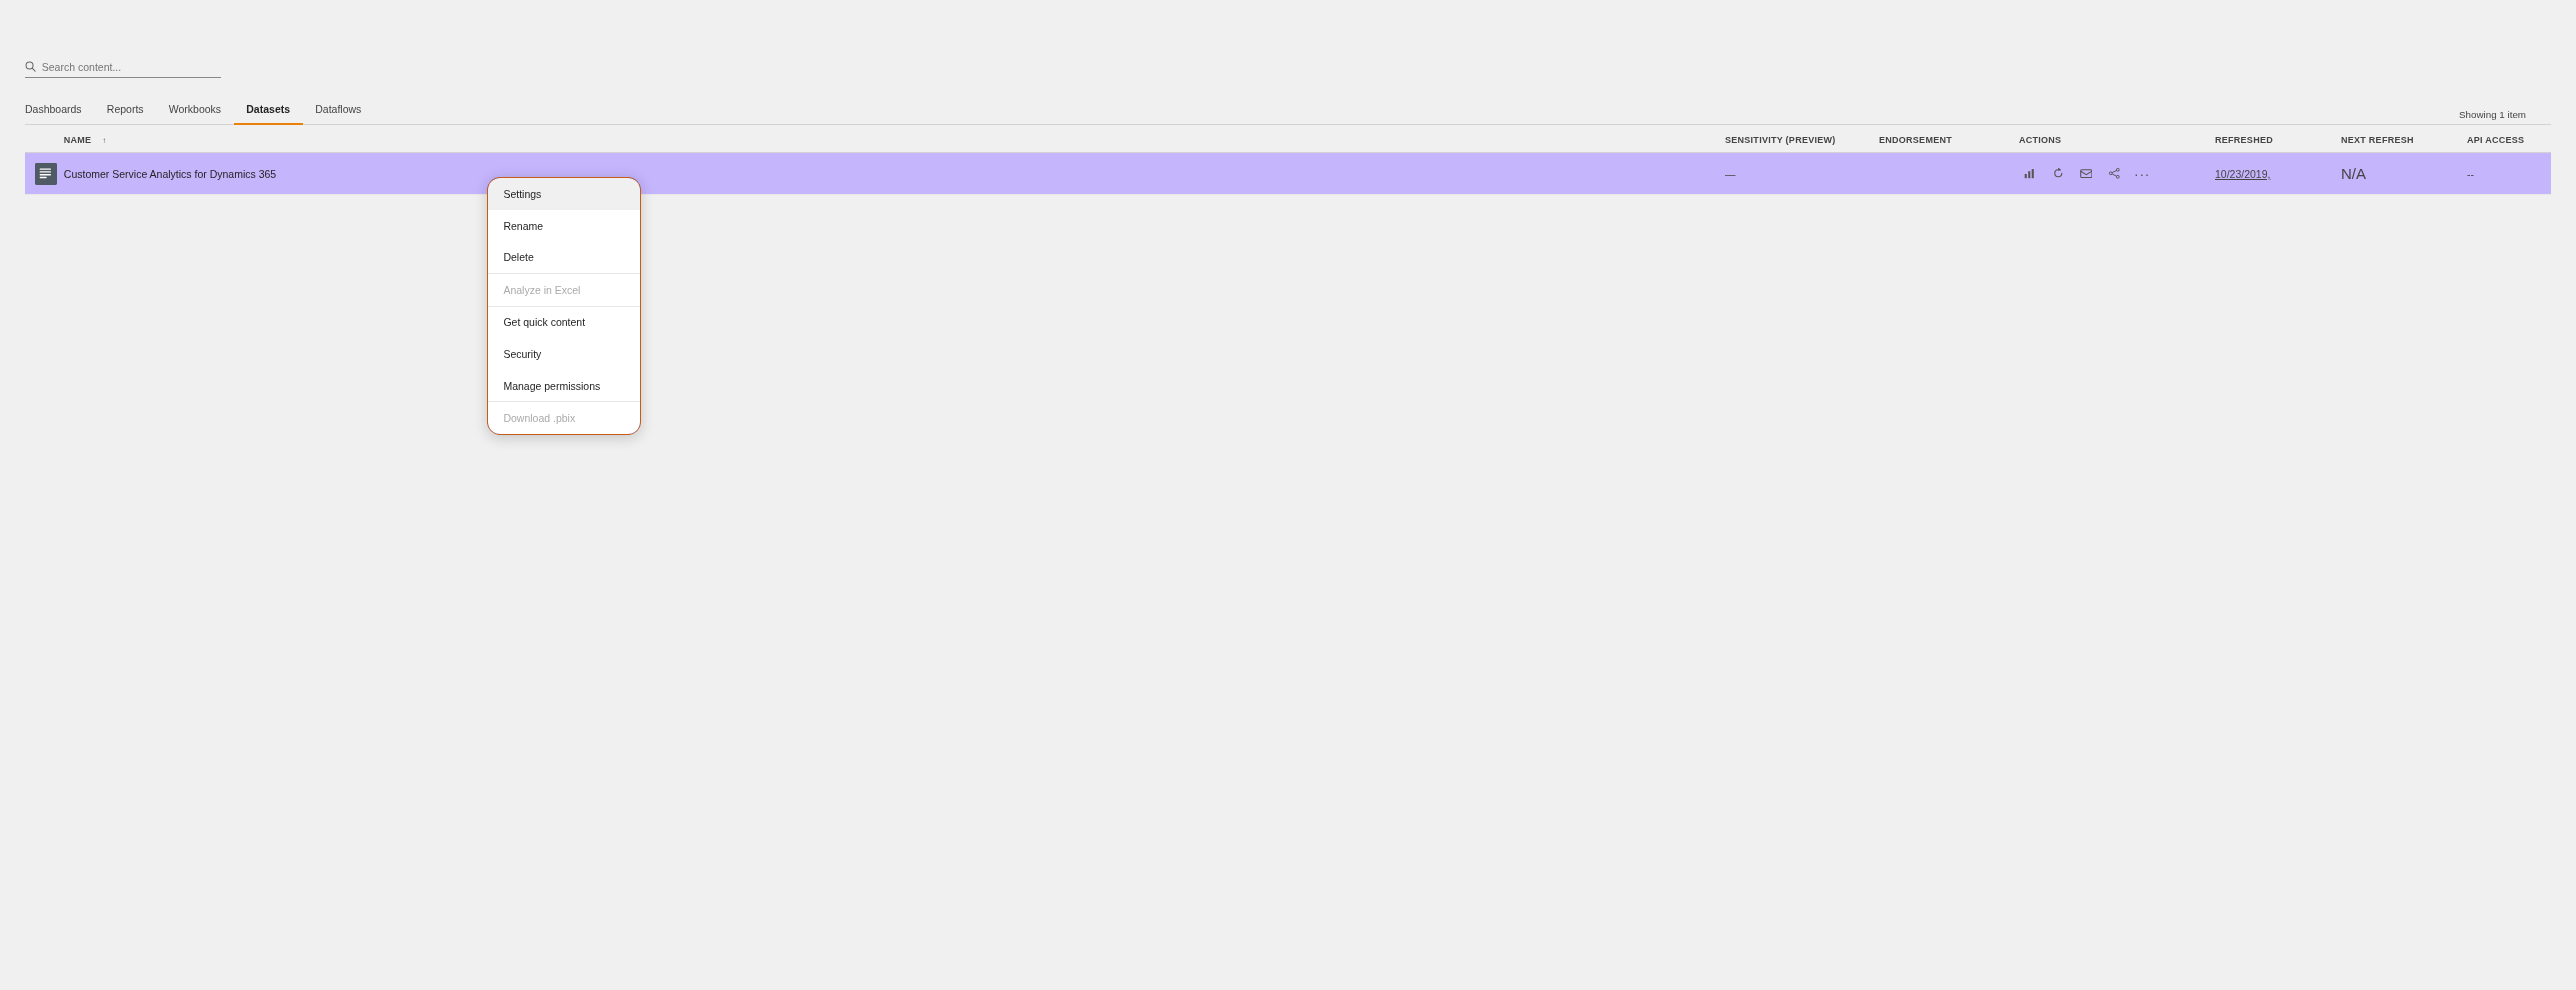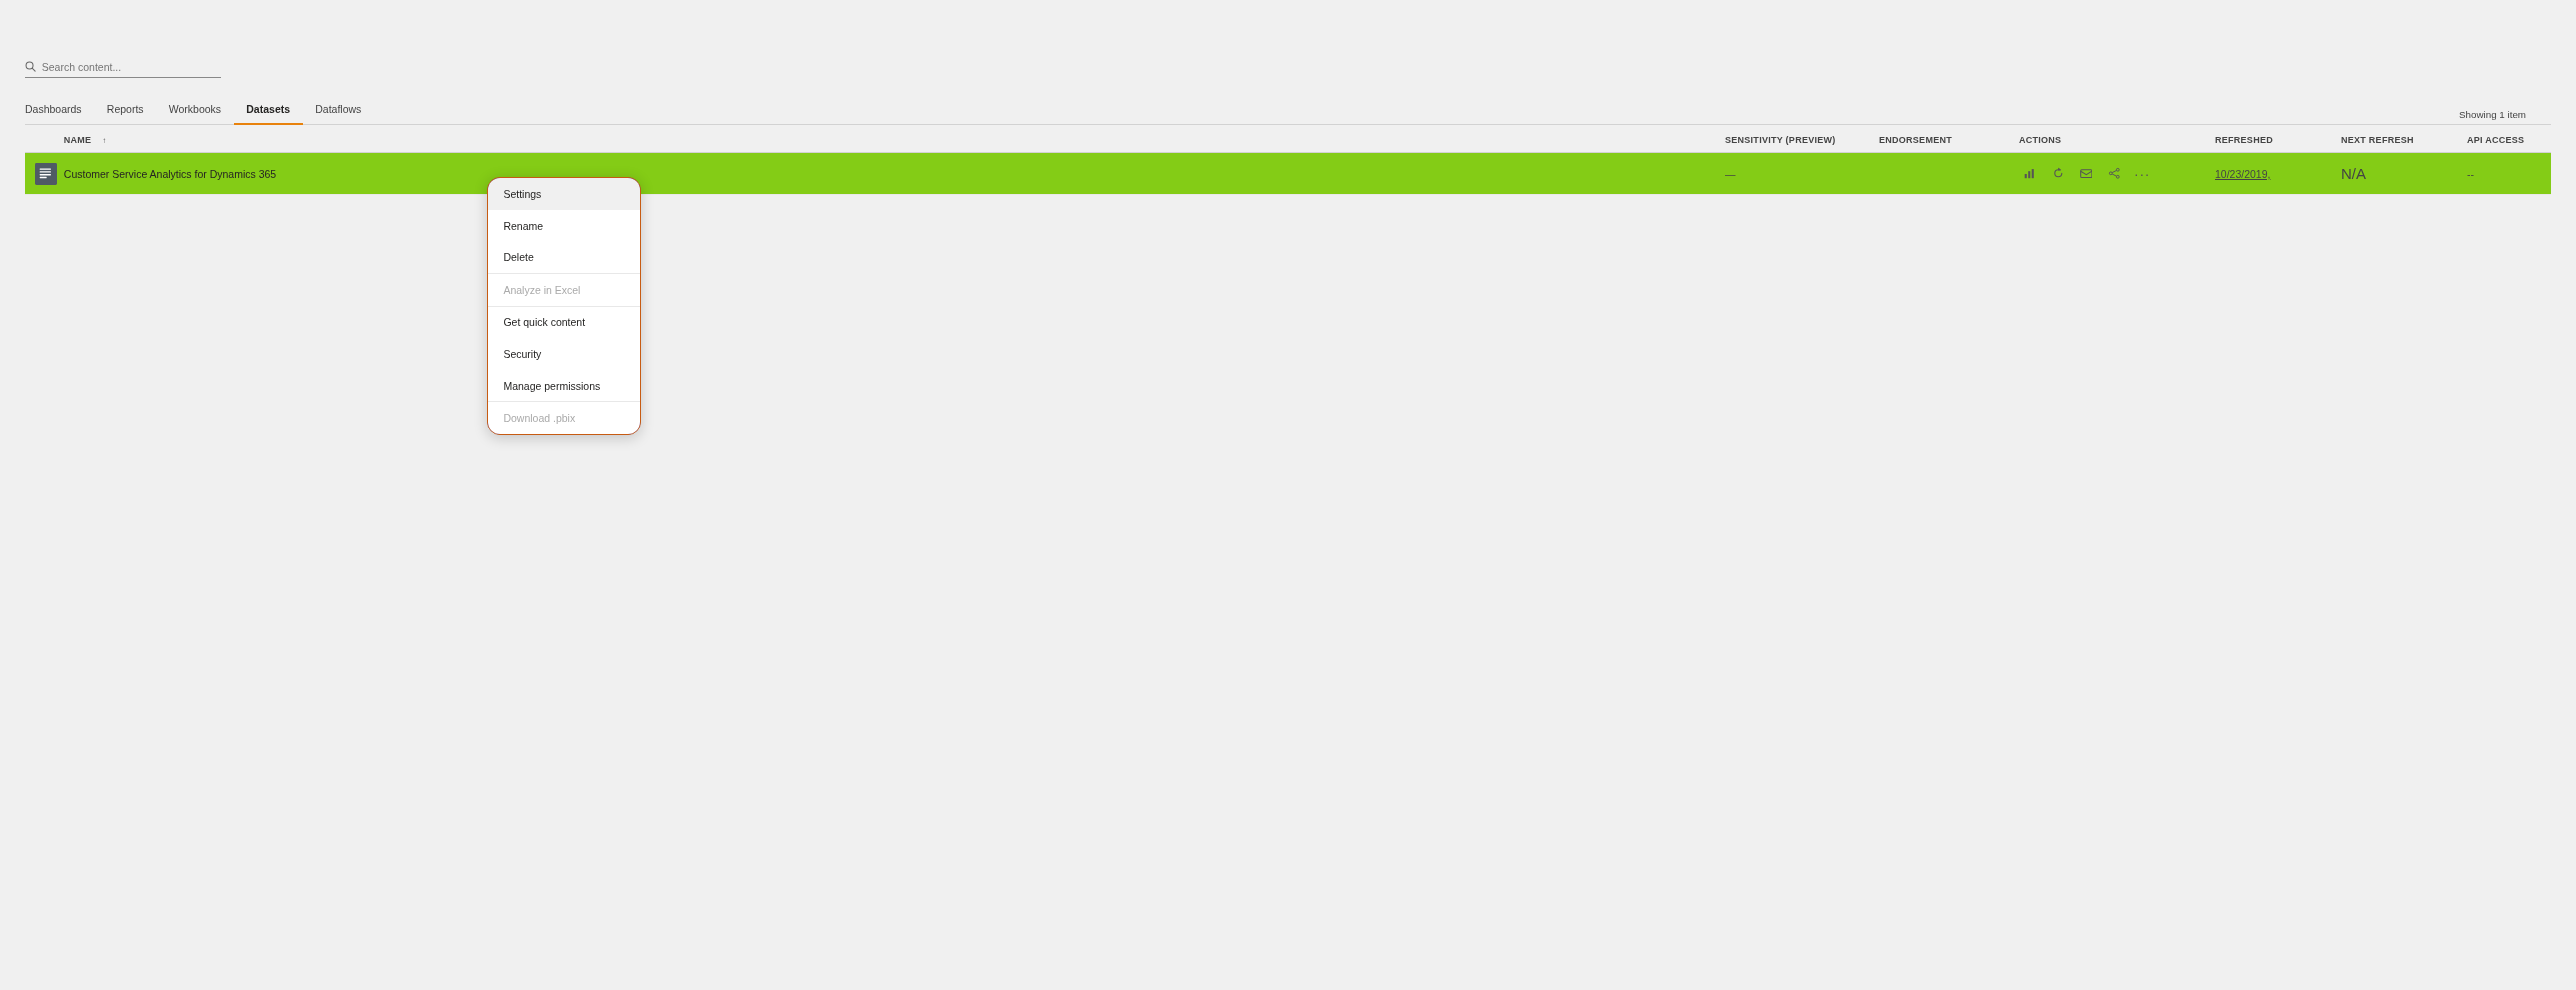--- a/index.html
+++ b/index.html
@@ -93,21 +93,21 @@
       gap: 11px;
     }
     .col-header.name-col { padding-left: 2.8px; }
     .sort-icon { font-size: 7.7px; color: #444; }
 
     
     .table-row {
       display: grid;
       grid-template-columns: 36px 1fr 154px 140px 196px 126px 126px 84px;
       padding: 0;
-      background: #84cc16;
+      background: #c4b5fd;
       border-bottom: 0.7px solid #e8e8e8;
       min-height: 42px;
       align-items: center;
       position: relative;
     }
     .row-icon-cell {
       display: flex;
       align-items: center;
       justify-content: center;
       padding: 0 0 0 5.6px;

